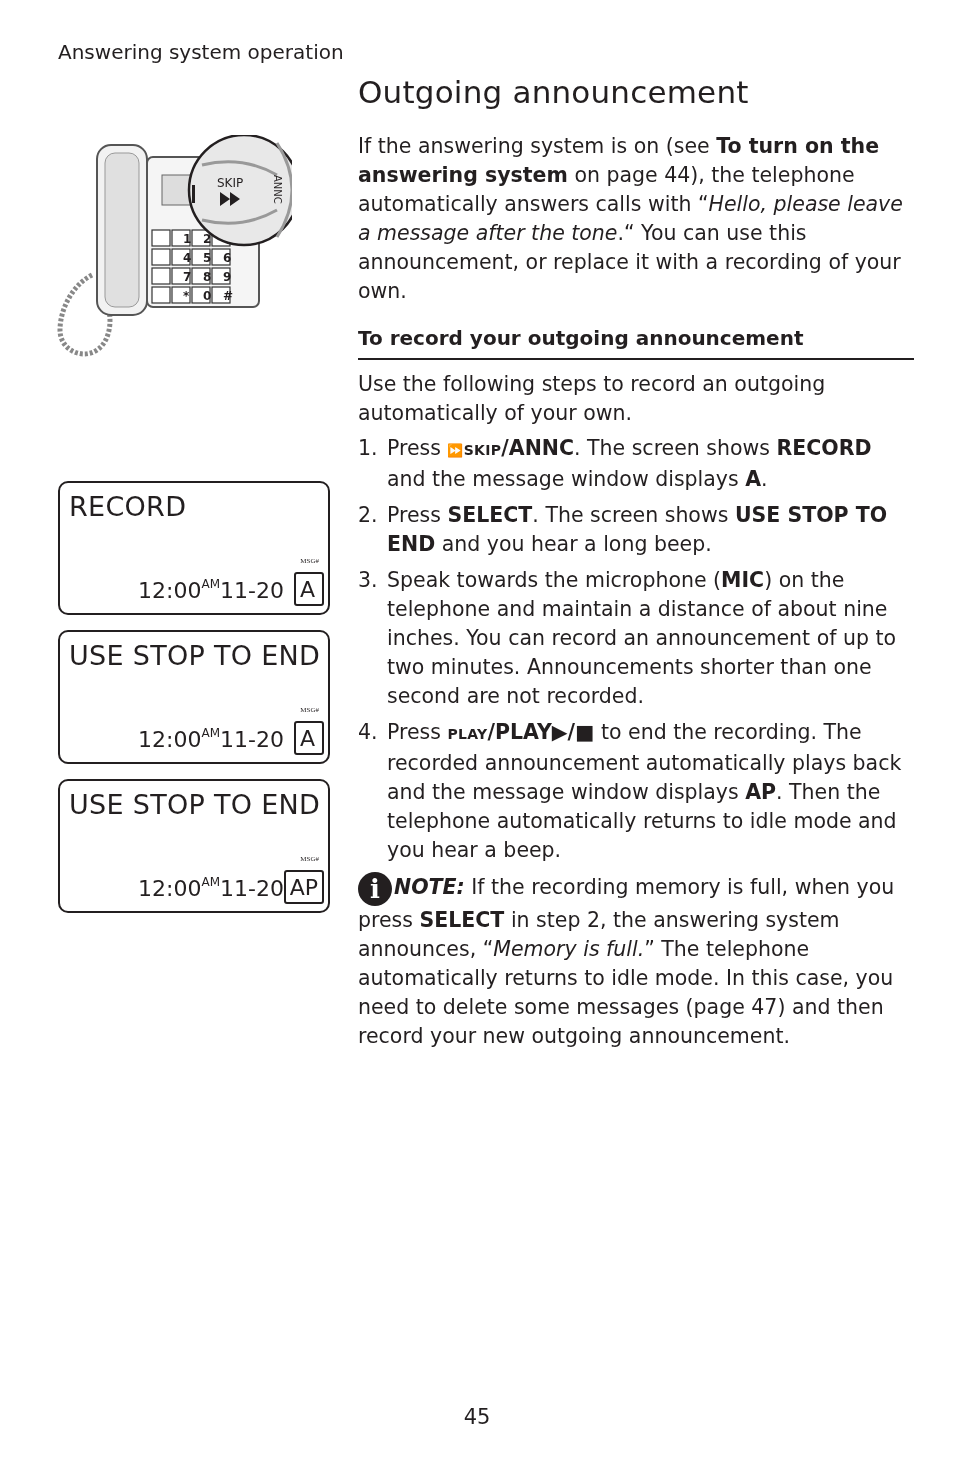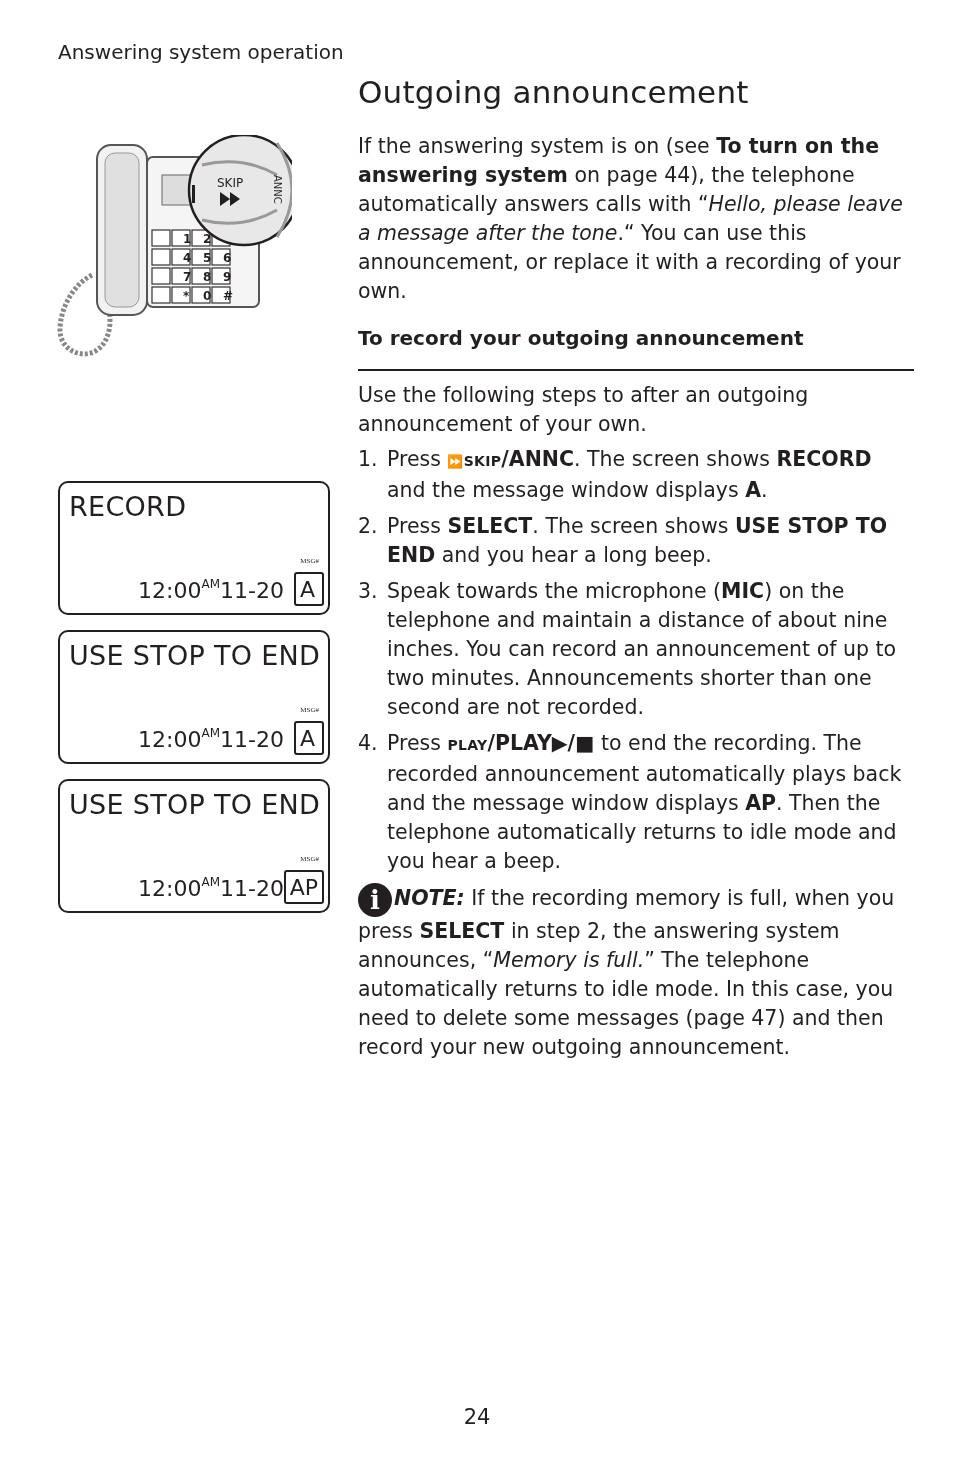--- a/index.html
+++ b/index.html
@@ -7,21 +7,21 @@
     width: 954px; height: 1472px; position: relative; overflow: hidden;
     font-family: "DejaVu Sans", sans-serif; color: #231f20;
   }
   .header { position: absolute; left: 58px; top: 40px; font-size: 20px; color: #231f20; }
   .title { position: absolute; left: 358px; top: 74px; font-size: 31px; font-weight: normal; color: #231f20; letter-spacing: 0.2px; }
   .main { position: absolute; left: 358px; top: 132px; width: 556px; font-size: 20.5px; line-height: 29px; }
   .main p { margin: 0 0 12px 0; }
   .main b { font-weight: bold; }
   .section-title {
     font-weight: bold; font-size: 20px; border-bottom: 2px solid #231f20;
-    padding-bottom: 17px; margin: 18px 0 10px 0; line-height: 28px;
+    padding-bottom: 6px; margin: 18px 0 10px 0; line-height: 28px;
   }
   ol.steps { margin: 0; padding: 0; list-style: none; }
   ol.steps li { position: relative; padding-left: 29px; margin-bottom: 7px; }
   ol.steps li .num { position: absolute; left: 0; top: 0; }
   .smallcaps { font-size: 14px; font-weight: bold; letter-spacing: 0.3px; }
   .note { margin-top: 18px; }
   .note-icon {
     display: inline-block; width: 34px; height: 34px; border-radius: 50%;
     background: #231f20; color: #fff; text-align: center; font-family: "DejaVu Serif", serif;
     font-weight: bold; font-size: 26px; line-height: 34px; vertical-align: -4px; margin-right: 2px;
@@ -124,21 +124,21 @@
   <div class="line1">USE STOP TO END</div>
   <div class="line2"><span>12:00</span><sup>AM</sup><span>11-20</span></div>
   <div class="msglabel">MSG#</div>
   <div class="msgbox">AP</div>
 </div>
 
 <div class="main">
   <p><span>If the answering system is on (see </span><b>To turn on the answering system</b><span> on page 44), the telephone automatically answers calls with “</span><i>Hello, please leave a message after the tone</i><span>.“ You can use this announcement, or replace it with a recording of your own.</span></p>
 
   <div class="section-title">To record your outgoing announcement</div>
-  <p style="margin-bottom:6px;">Use the following steps to after an outgoing announcement of your own.</p>
+  <p style="margin-bottom:6px;">Use the following steps to record an outgoing automatically of your own.</p>
 
   <ol class="steps">
     <li>
       <span class="num">1.</span>
       <span>Press </span><span style="font-size:13px;">⏩</span><span class="smallcaps">SKIP</span><b>/ANNC</b><span>. The screen shows </span><b>RECORD</b><span> and the message window displays </span><b>A</b><span>.</span>
     </li>
     <li>
       <span class="num">2.</span>
       <span>Press </span><b>SELECT</b><span>. The screen shows </span><b>USE STOP TO END</b><span> and you hear a long beep.</span>
     </li>
@@ -148,13 +148,13 @@
     </li>
     <li>
       <span class="num">4.</span>
       <span>Press </span><span class="smallcaps">PLAY</span><b>/PLAY▶/■</b><span> to end the recording. The recorded announcement automatically plays back and the message window displays </span><b>AP</b><span>. Then the telephone automatically returns to idle mode and you hear a beep.</span>
     </li>
   </ol>
 
   <p class="note"><span class="note-icon">i</span><span class="note-label">NOTE:</span><span> If the recording memory is full, when you press </span><b>SELECT</b><span> in step 2, the answering system announces, “</span><i>Memory is full.</i><span>” The telephone automatically returns to idle mode. In this case, you need to delete some messages (page 47) and then record your new outgoing announcement.</span></p>
 </div>
 
-<div class="page-num">24</div>
+<div class="page-num">45</div>
 
 </body></html>

